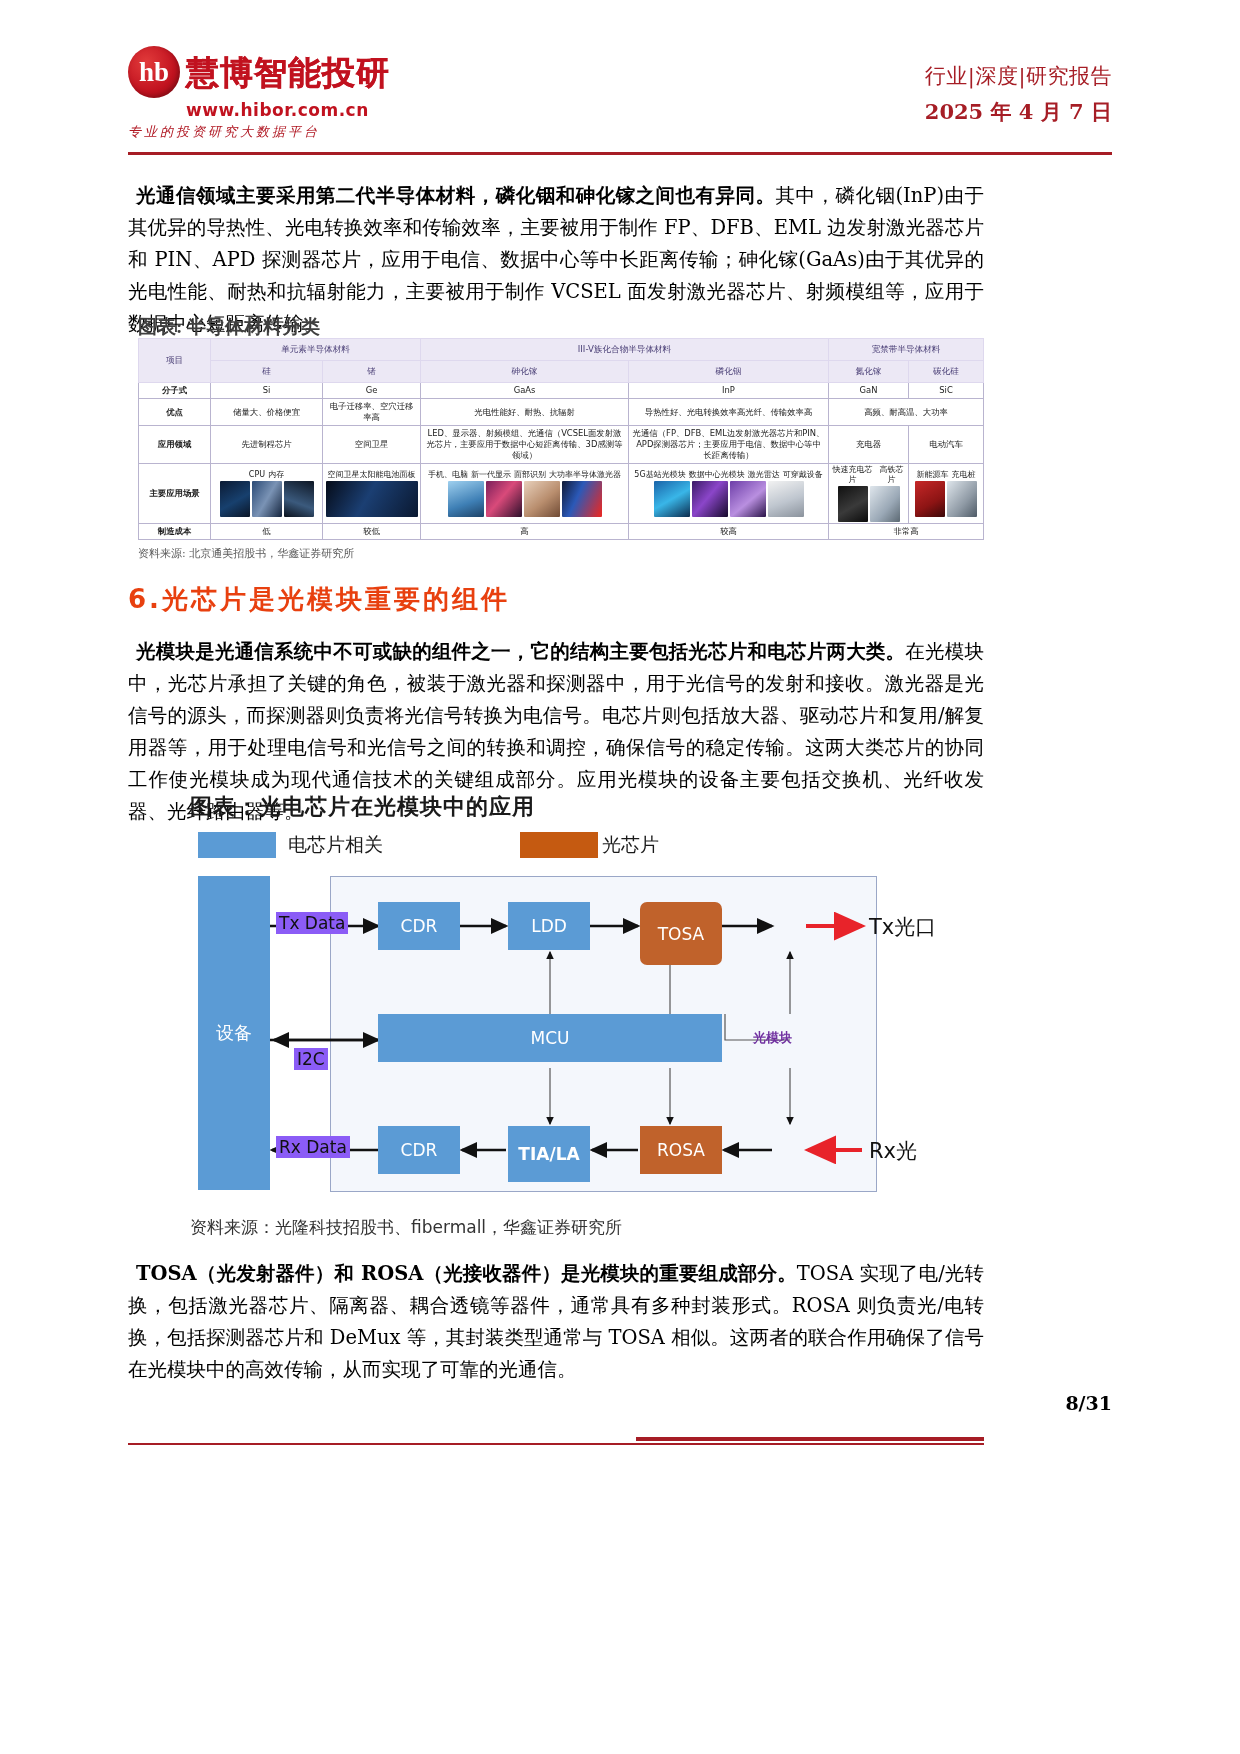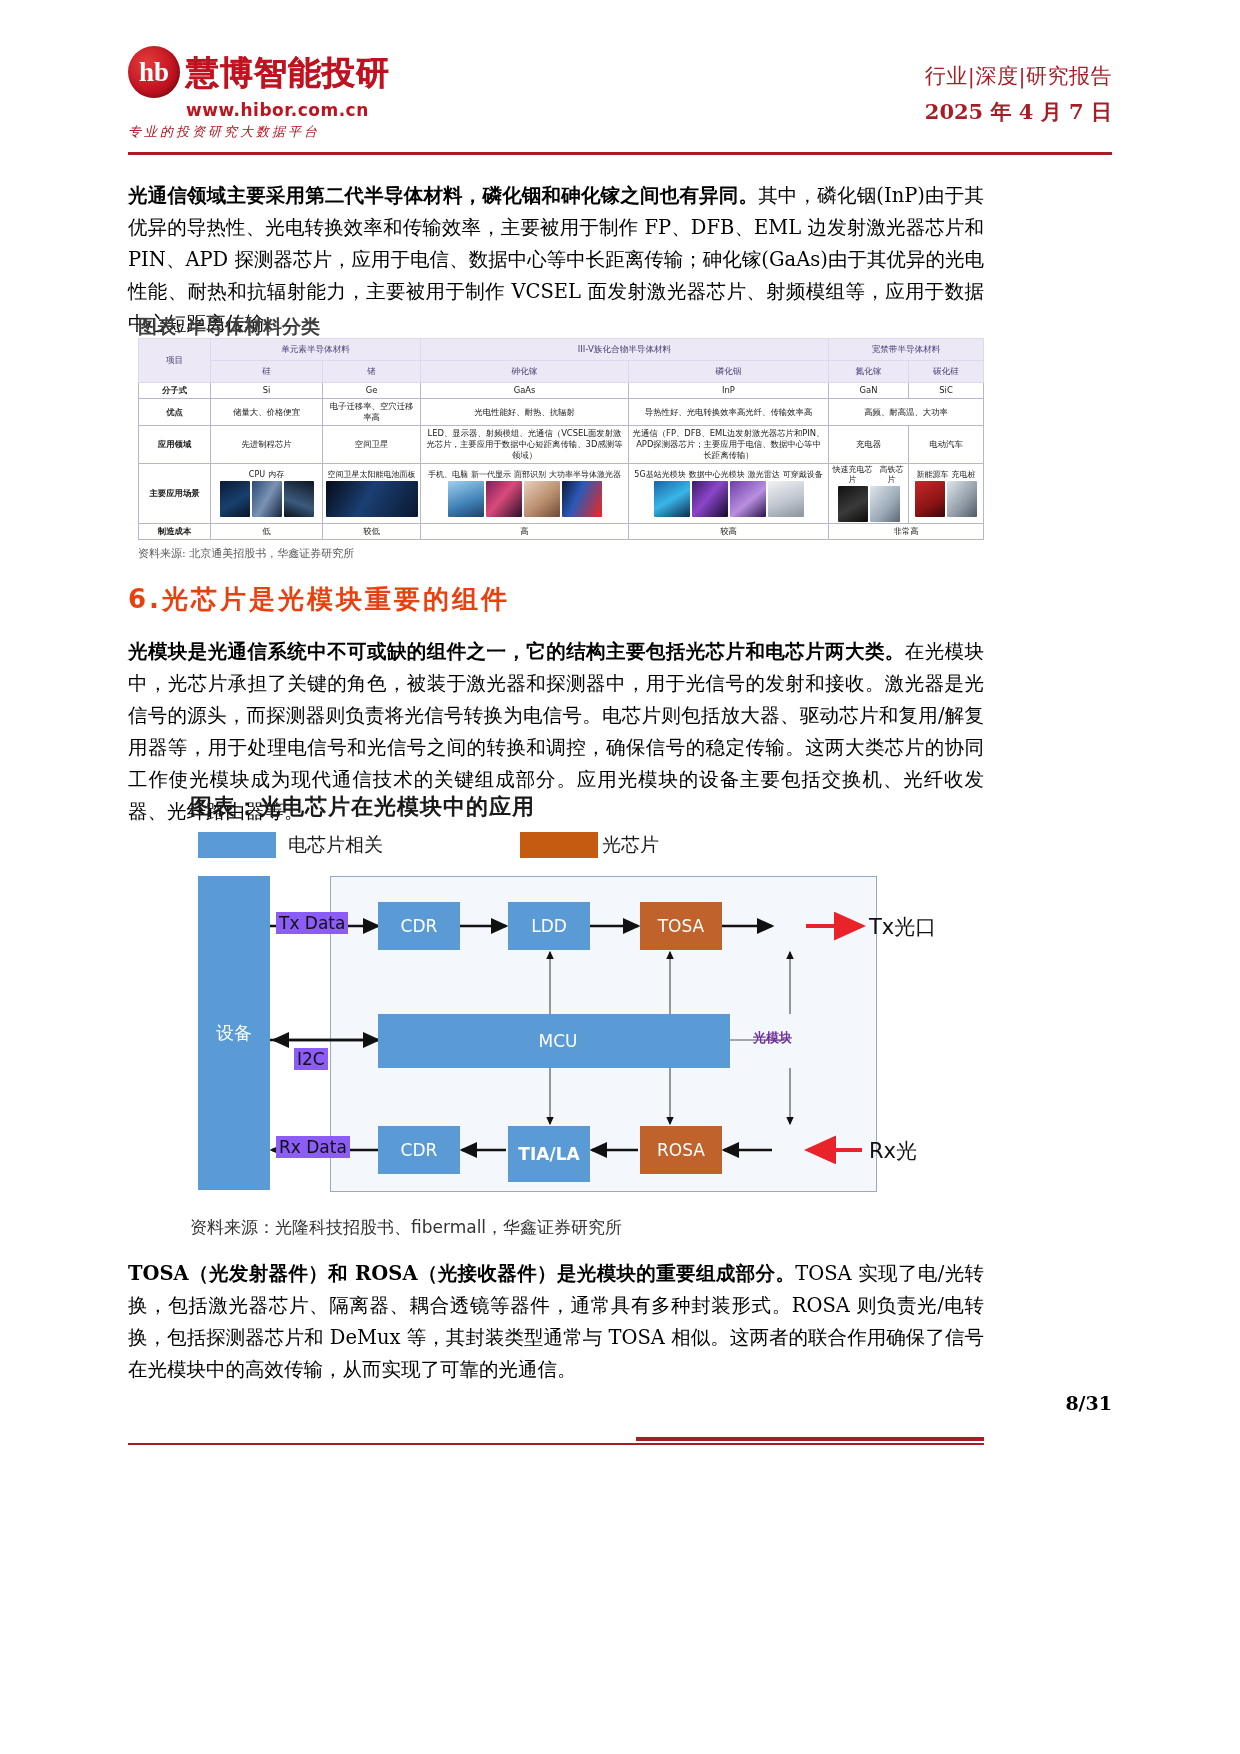--- a/index.html
+++ b/index.html
@@ -39,21 +39,21 @@
   .header-right .line1{font-size:21px;letter-spacing:.5px;font-family:"DejaVu Serif",serif;}
   .header-right .line2{font-size:21px;margin-top:8px;font-family:"DejaVu Serif",serif;font-weight:bold;}
   .header-rule{position:absolute;left:128px;right:128px;top:152px;height:3px;background:#a61d25;}
 
   
   .para{
     position:absolute;left:128px;width:856px;
     font-size:19.5px;line-height:32px;text-align:justify;
     font-family:"DejaVu Serif","Liberation Serif",serif;
   }
-  .para b{font-weight:bold;}
+  .para b{font-weight:bold;margin-left:8px;}
 
   
   .fig-title{
     position:absolute;font-family:Liberation Serif, serif;
     font-size:19px;font-weight:bold;color:#3f3f3f;
   }
   .fig-source{
     position:absolute;font-family:"DejaVu Sans",sans-serif;
     font-size:11px;color:#5a5a5a;
   }
@@ -353,23 +353,23 @@
       <path d="M520,222 L520,160" stroke="#555" stroke-width="1.2" fill="none" marker-end="url(#ah2)"></path>
       <path d="M400,276 L400,332" stroke="#555" stroke-width="1.2" fill="none" marker-end="url(#ah2)"></path>
       <path d="M520,276 L520,332" stroke="#555" stroke-width="1.2" fill="none" marker-end="url(#ah2)"></path>
       <path d="M640,222 L640,160" stroke="#555" stroke-width="1.2" fill="none" marker-end="url(#ah2)"></path>
       <path d="M640,276 L640,332" stroke="#555" stroke-width="1.2" fill="none" marker-end="url(#ah2)"></path>
       <path d="M575,222 L575,248 L640,248" stroke="#555" stroke-width="1.2" fill="none"></path>
     </svg>
 
     <div class="blk blue" style="left:228px;top:110px;width:82px;height:48px;">CDR</div>
     <div class="blk blue" style="left:358px;top:110px;width:82px;height:48px;">LDD</div>
-    <div class="blk orange" style="left:490px;top:110px;width:82px;height:48px;">TOSA</div>
-
-    <div class="blk blue" style="left:228px;top:222px;width:344px;height:54px;padding-left:8px;">MCU</div>
+    <div class="blk orange" style="left:490px;top:110px;width:82px;height:63px;border-radius:7px;">TOSA</div>
+
+    <div class="blk blue" style="left:228px;top:222px;width:344px;height:48px;">MCU</div>
 
     <div class="blk blue" style="left:228px;top:334px;width:82px;height:48px;">CDR</div>
     <div class="blk blue" style="left:358px;top:334px;width:82px;height:56px;font-weight:bold;">TIA/LA</div>
     <div class="blk orange" style="left:490px;top:334px;width:82px;height:48px;">ROSA</div>
 
     <div class="lbl" style="left:126px;top:120px;">Tx Data</div>
     <div class="lbl" style="left:144px;top:256px;">I2C</div>
     <div class="lbl" style="left:126px;top:344px;">Rx Data</div>
     <div class="lbl port" style="left:716px;top:120px;">Tx光口</div>
     <div class="lbl port" style="left:716px;top:344px;">Rx光</div>

